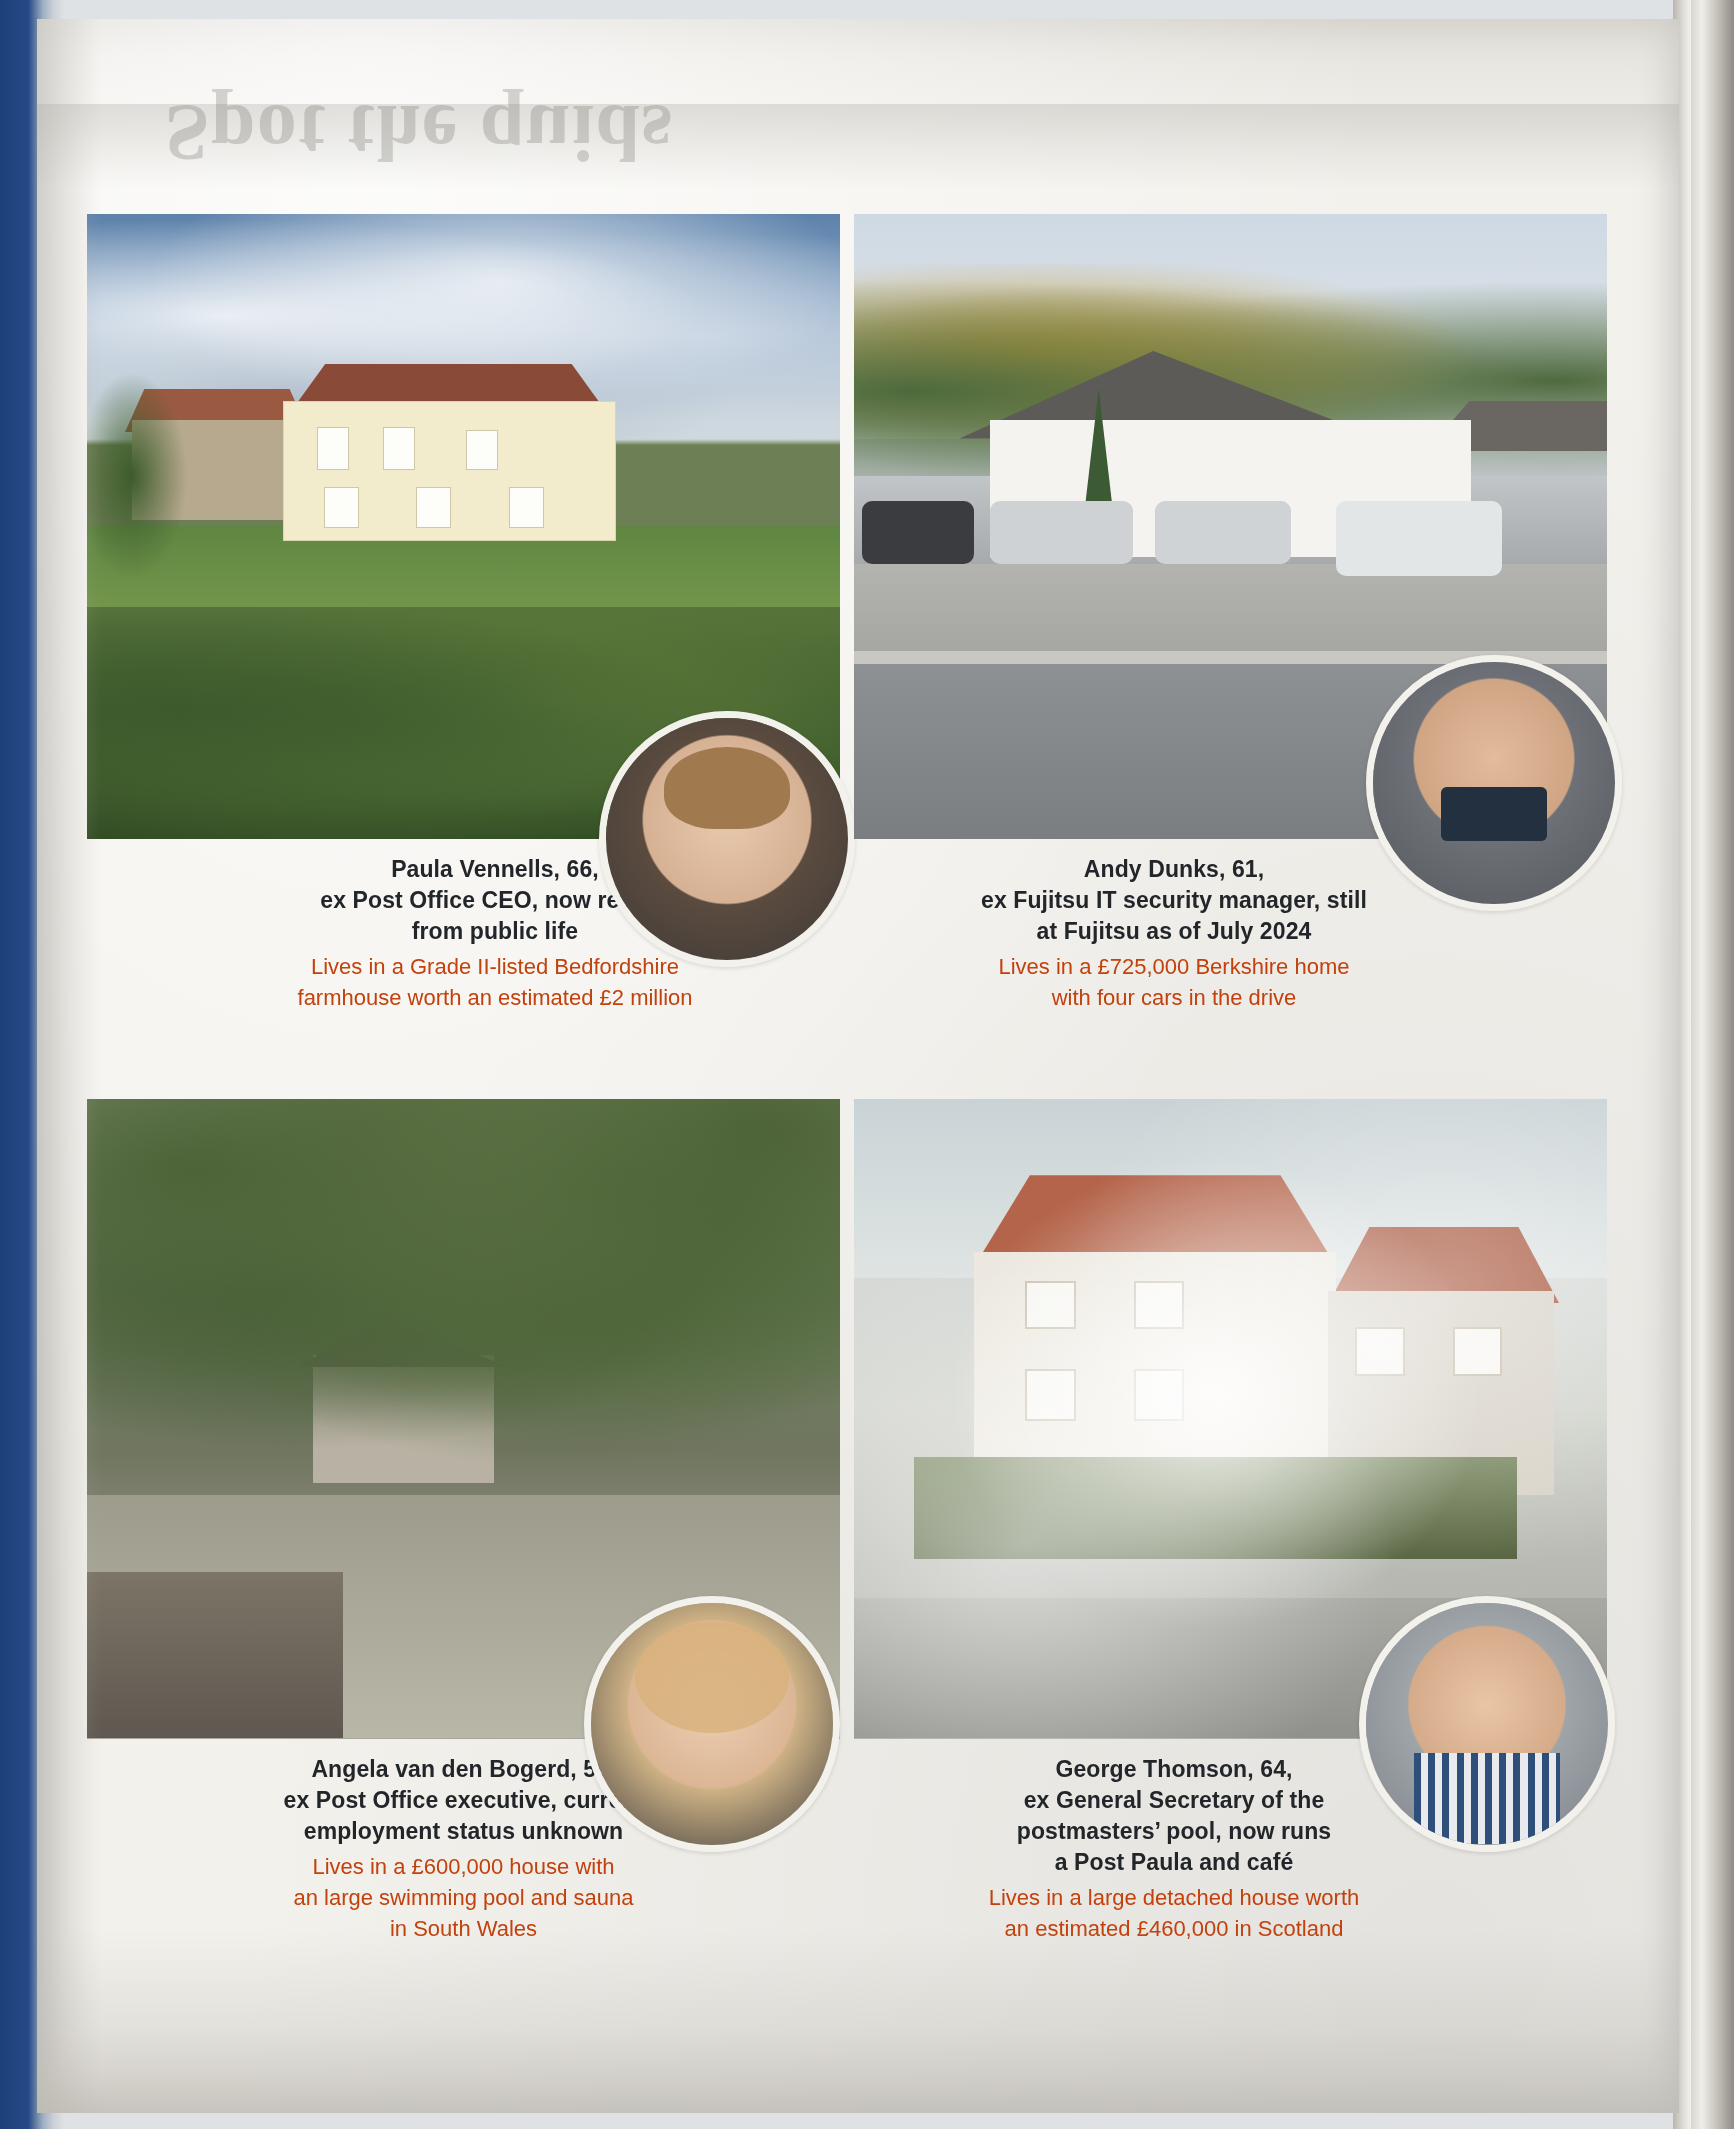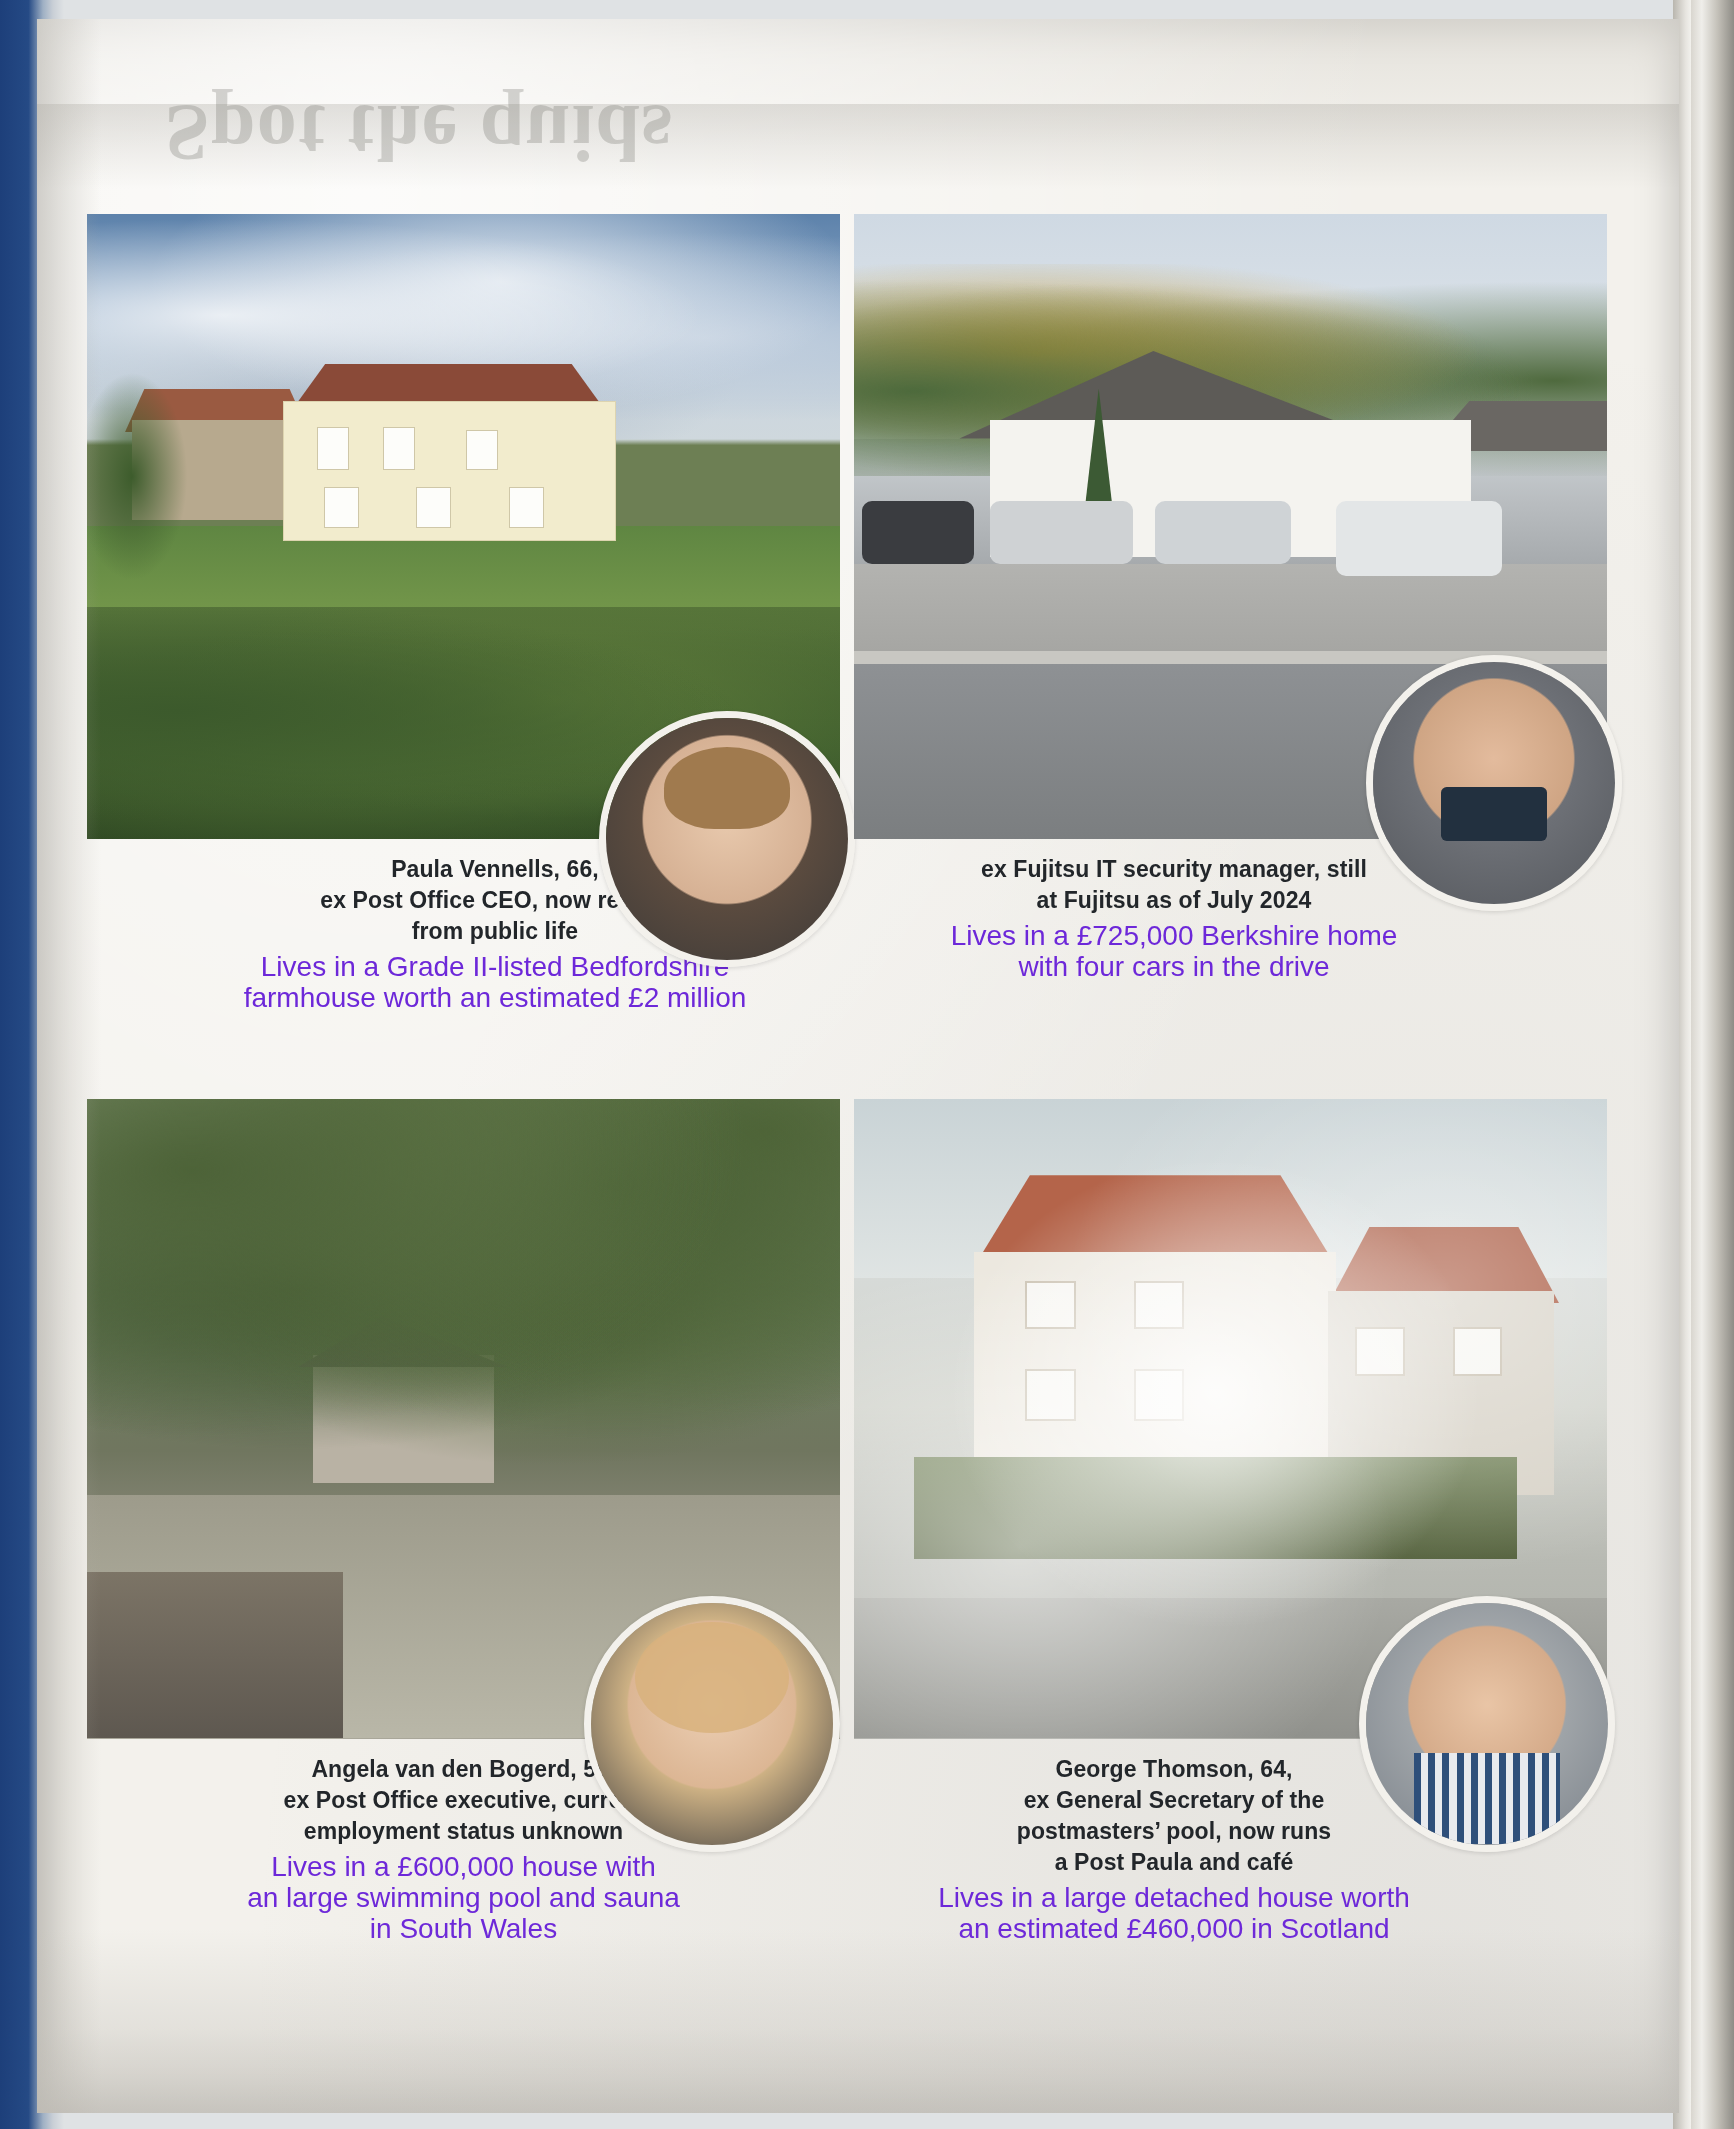--- a/index.html
+++ b/index.html
@@ -192,21 +192,21 @@
   .f4:after{content:"";position:absolute;left:20%;top:62%;width:60%;height:38%;background:repeating-linear-gradient(90deg,#2e4f7a 0 7.1px,#e8eaee 7.1px 14.2px);}
 
   .caption{
     width:640px;margin:15.6px auto 0;text-align:center;color:#22262a;
   }
   .cell.c2 .caption,.cell.c4 .caption{margin-left:0;}
   .cap-bold{
     font-weight:700;font-size:23px;line-height:31px;letter-spacing:0.1px;
   }
   .cap-reg{
-    font-weight:400;font-size:28px;line-height:31px;margin-top:4.3px;color:#6d28d9;
+    font-weight:400;font-size:22px;line-height:31px;margin-top:4.3px;color:#c2410c;
   }
   
   .bottom-shade{
     position:absolute;left:0;right:0;bottom:0;height:185px;
     background:linear-gradient(0deg, rgba(190,187,180,.55), rgba(255,255,255,0));
     pointer-events:none;
   }
   .left-shade{
     position:absolute;left:0;top:0;width:64px;height:100%;
     background:linear-gradient(90deg, rgba(175,172,164,.45), rgba(255,255,255,0));
@@ -274,20 +274,21 @@
         <div class="car c"></div>
         <div class="car d"></div>
         <div class="kerb"></div>
         <div class="road"></div>
       </div>
       <div class="bubble">
         <div class="face f2"></div>
       </div>
       <div class="caption">
         <div class="cap-bold">
+          <div>Andy Dunks, 61,</div>
           <div>ex Fujitsu IT security manager, still</div>
           <div>at Fujitsu as of July 2024</div>
         </div>
         <div class="cap-reg">
           <div>Lives in a £725,000 Berkshire home</div>
           <div>with four cars in the drive</div>
         </div>
       </div>
     </div>
 

